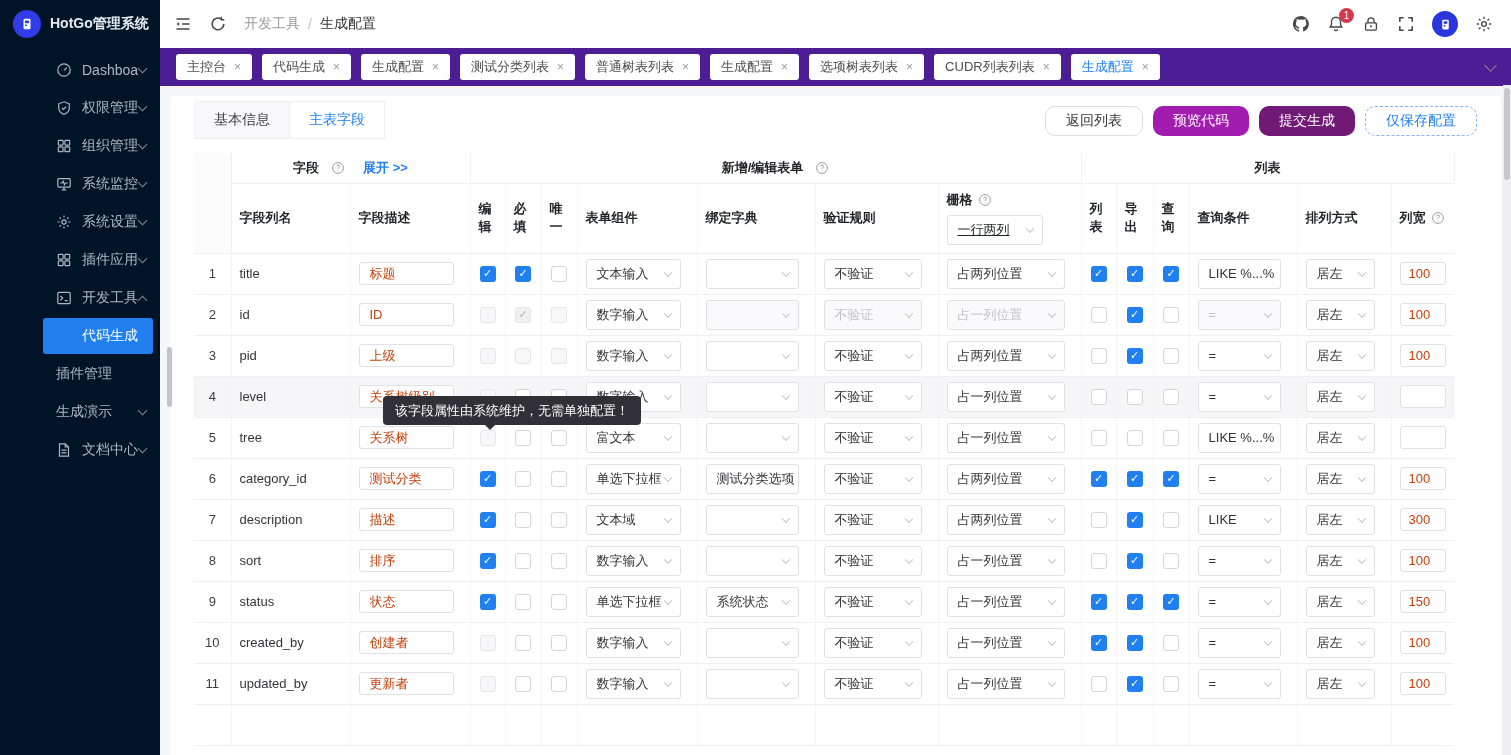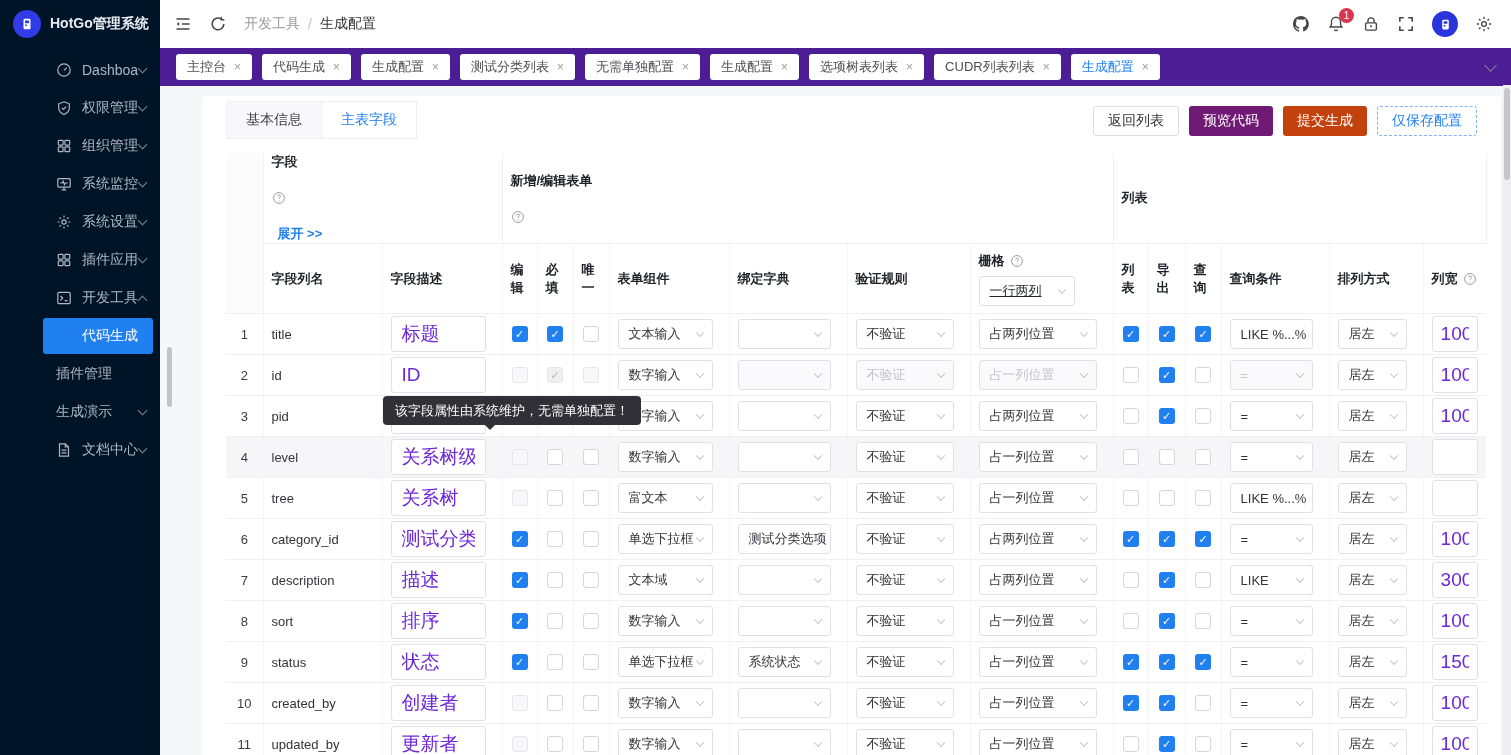--- a/index.html
+++ b/index.html
@@ -38,66 +38,66 @@
   .avatar svg { width:15px; height:15px; }
 
   
   .tabbar { position:absolute; left:160px; top:48px; right:0; height:38px; background:#4c1d95; display:flex; align-items:center; gap:10px; padding:0 16px; z-index:20; }
   .tab-chip { background:#fff; border-radius:3px; height:26px; padding:0 11px; display:inline-flex; align-items:center; gap:8px; font-size:13px; color:#4c4c52; cursor:pointer; white-space:nowrap; }
   .tab-chip .x { color:#9a9aa2; font-size:12px; line-height:1; }
   .tab-chip.active { color:#2080f0; }
   .tabbar-chev { margin-left:auto; width:9px; height:9px; border-right:1.4px solid #8a8a90; border-bottom:1.4px solid #8a8a90; transform:rotate(45deg); margin-top:-4px; cursor:pointer; }
 
   
-  .main { position:absolute; left:160px; top:86px; right:0; bottom:0; overflow:hidden;margin-left:32px; }
+  .main { position:absolute; left:160px; top:86px; right:0; bottom:0; overflow:hidden; }
   .card { margin:10px 10px 0; background:#fff; border-radius:4px; height:740px; position:relative; }
   .card-head { display:flex; justify-content:space-between; align-items:flex-start; padding:5px 24px 0; }
   .content-tabs { display:flex; }
   .ctab { height:38px; padding:0 19px; display:flex; align-items:center; font-size:14px; background:#f8f8fa; color:#3c3c42; border:1px solid #efeff5; cursor:pointer; white-space:nowrap; }
   .ctab:first-child { border-radius:3px 0 0 0; }
   .ctab + .ctab { border-left:none; }
   .ctab.active { background:#fff; color:#2080f0; }
   .head-btns { display:flex; gap:10px; padding-top:5px; }
-  .btn { height:30px; padding:0 14px; border-radius:3px; font-size:14px; display:inline-flex; align-items:center; gap:7px; cursor:pointer; border:none; font-family:inherit; white-space:nowrap; }
+  .btn { height:30px; padding:0 20px; border-radius:10px; font-size:14px; display:inline-flex; align-items:center; gap:7px; cursor:pointer; border:none; font-family:inherit; white-space:nowrap; }
   .btn svg { width:14px; height:14px; }
   .btn-default { background:#fff; border:1px solid #dcdce2; color:#33333a; }
-  .btn-primary { background:#701a75; color:#fff;text-align:center; }
-  .btn-success { background:#c2410c; color:#fff; }
+  .btn-primary { background:#a21caf; color:#fff;text-align:center; }
+  .btn-success { background:#701a75; color:#fff; }
   .btn-dashed { background:#fff; border:1px dashed #7fb3f2; color:#2080f0; }
   .action-row { display:flex; gap:12px; padding:19px 24px 0; }
 
   
   .table-wrap { margin:14px 24px 0; }
   table { border-collapse:collapse; width:1260px; table-layout:fixed; font-size:13px; }
   th, td { border-bottom:1px solid #efeff5; border-right:1px solid #f4f4f8; padding:0 8px; }
   th:last-child, td:last-child { border-right:none; }
   thead tr.group-row th { height:30px; font-weight:700; color:#1f2328; font-size:13px; border-right:1px solid #efeff5; }
   thead tr.head-row th { height:70px; font-weight:700; color:#1f2328; text-align:left; vertical-align:middle; }
   th.center, td.center { text-align:center; }
   th.corner { background:#fcfcfd; }
-  .group-label { display:flex; align-items:flex-start; justify-content:center; gap:20px;flex-direction:column; }
+  .group-label { display:flex; align-items:center; justify-content:center; gap:12px; }
   .expand-link { color:#2080f0; font-weight:700; cursor:pointer; margin-left:6px; }
   .qicon { width:14px; height:14px; color:#9b9ba1; display:inline-flex; flex:none; cursor:pointer; }
   .qicon svg { width:14px; height:14px; display:block; }
   .grid-th-inner { display:flex; flex-direction:column; gap:6px; align-items:flex-start; justify-content:center; }
   .th-flex { display:inline-flex; align-items:center; gap:5px; }
   tbody td { height:41px; color:#33333a; }
   tbody tr.hover td { background:#f6f6f9; }
   td.c-idx { text-align:center; color:#3c3c42; }
   
   .cb { width:16px; height:16px; border-radius:3px; display:inline-flex; align-items:center; justify-content:center; font-size:11px; line-height:1; cursor:pointer; vertical-align:middle; }
   .cb-on { background:#2080f0; color:#fff; }
   .cb-off { border:1px solid #d5d5da; background:#fff; }
   .cb-dis { border:1px solid #e6e6ea; background:#f8f8fa; }
   .cb-dison { border:1px solid #e6e6ea; background:#f0f0f3; color:#b3b3b9; }
   .sel { height:30px; border:1px solid #e0e0e6; border-radius:3px; background:#fff; display:flex; align-items:center; padding:0 22px 0 10px; position:relative; width:calc(100% - 8px); cursor:pointer; white-space:nowrap; overflow:hidden; }
   .sel .chev { position:absolute; right:9px; top:50%; width:6px; height:6px; border-right:1.3px solid #c6c6cc; border-bottom:1.3px solid #c6c6cc; transform:translateY(-70%) rotate(45deg); }
   .sel.dis { background:#fafafc; color:#c2c2c8; }
   .sel-grid { width:96px; font-weight:400;text-decoration:underline; }
-  .inp { height:36px; border:1px solid #e0e0e6; border-radius:3px; padding:0 10px; width:calc(100% - 8px); font-size:19px; color:#6d28d9; font-family:inherit; background:#fff; outline:none; }
+  .inp { height:23px; border:1px solid #e0e0e6; border-radius:3px; padding:0 10px; width:calc(100% - 8px); font-size:13px; color:#c2410c; font-family:inherit; background:#fff; outline:none; }
   .inp-w { width:46px; padding:0 8px; }
 
   
   .tooltip { position:absolute; left:383px; top:396px; height:29px; background:#303036; color:#fff; font-size:13px; display:flex; align-items:center; padding:0 12px; border-radius:4px; z-index:60; white-space:nowrap; }
   .tooltip::after { content:""; position:absolute; left:101px; bottom:-5px; border:6px solid transparent; border-top:6px solid #303036; border-bottom:none; }
 
   
   .scroll-left-thumb { position:absolute; left:167px; top:347px; width:5px; height:60px; background:#c4c4c8; border-radius:3px; z-index:40; }
   .scroll-right { position:absolute; right:0; top:85px; bottom:0; width:8px; background:#efeff1; z-index:45; }
   .scroll-right .thumb { position:absolute; top:3px; left:1px; width:6px; height:92px; background:#c7c7cb; border-radius:3px; }
@@ -289,21 +289,21 @@
       </span>
       <span class="tab-chip">
         <span>生成配置</span>
         <span class="x">×</span>
       </span>
       <span class="tab-chip">
         <span>测试分类列表</span>
         <span class="x">×</span>
       </span>
       <span class="tab-chip">
-        <span>无需单独配置</span>
+        <span>普通树表列表</span>
         <span class="x">×</span>
       </span>
       <span class="tab-chip">
         <span>生成配置</span>
         <span class="x">×</span>
       </span>
       <span class="tab-chip">
         <span>选项树表列表</span>
         <span class="x">×</span>
       </span>

